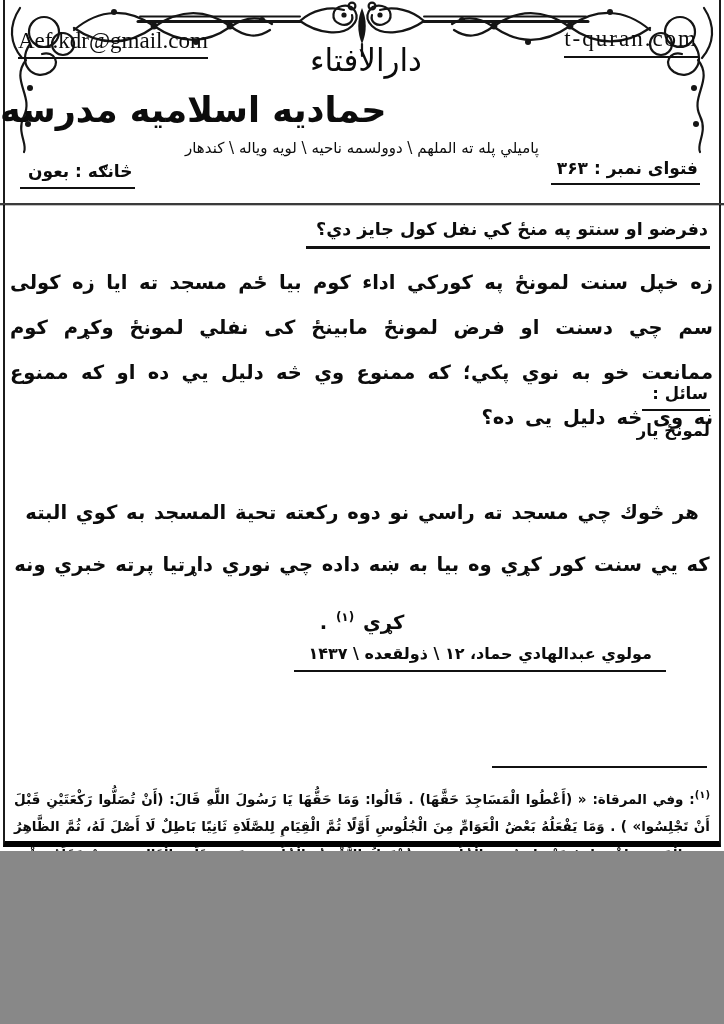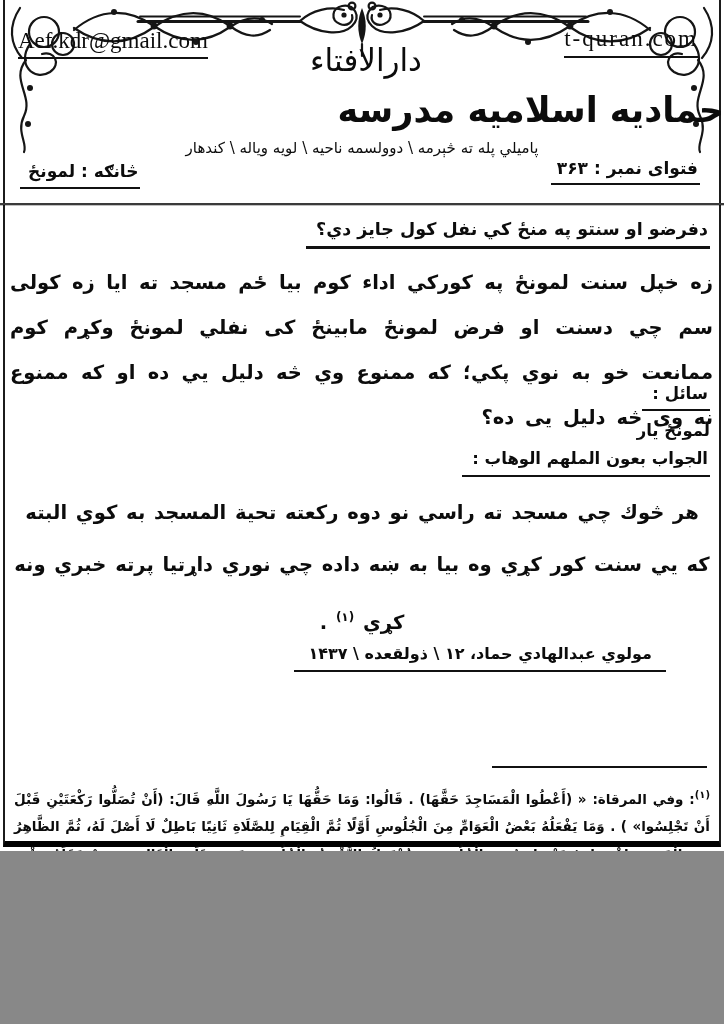--- a/index.html
+++ b/index.html
@@ -37,21 +37,21 @@
     font-size:23px;letter-spacing:2px;
     border-bottom:2px solid #111;padding-bottom:4px;
   }
   .masthead-title{
     position:absolute;top:42px;left:0;right:0;
     text-align:center;direction:rtl;
     font-size:31px;font-weight:normal;letter-spacing:1px;padding-left:8px;
   }
   .org-name{
     position:absolute;top:90px;left:0;right:0;
-    text-align:right;direction:rtl;
+    text-align:left;direction:rtl;
     font-size:35px;font-weight:bold;
   }
   .address{
     position:absolute;top:139px;left:0;right:0;
     text-align:center;direction:rtl;
     font-size:15px;
   }
   .fatwa-no{
     position:absolute;top:158px;right:24px;
     direction:rtl;font-size:17px;font-weight:bold;
@@ -194,31 +194,30 @@
     </g>
   </svg>
 
   <div class="frame"></div>
   <div class="divider"></div>
 
   <div class="email">Aef.kdr@gmail.com</div>
   <div class="website">t-quran.com</div>
   <div class="masthead-title">دارالافتاء</div>
   <div class="org-name">حماديه اسلاميه مدرسه</div>
-  <div class="address">پاميلي پله ته څېرمه \ دوولسمه ناحيه \ لويه وياله \ كندهار</div>
+  <div class="address">پاميلي پله ته الملهم \ دوولسمه ناحيه \ لويه وياله \ كندهار</div>
   <div class="fatwa-no">فتواى نمبر : ۳۶۳</div>
-  <div class="category">څانګه : لمونځ</div>
+  <div class="category">څانګه : بعون</div>
 
   <div class="q-title">دفرضو او سنتو په منځ كي نفل كول جايز دي؟</div>
   <div class="q-body">زه خپل سنت لمونځ په كوركي اداء كوم بيا ځم مسجد ته ايا زه كولى سم چي دسنت او فرض لمونځ مابينځ كى نفلي لمونځ وكړم كوم ممانعت خو به نوي پكي؛ كه ممنوع وي څه دليل يي ده او كه ممنوع نه وى څه دليل يى ده؟</div>
 
   <div class="sail-label">سائل :</div>
   <div class="sail-name">لمونځ يار</div>
 
-  <div class="jawab-heading">الجواب بعون الملهم الوهاب :</div>
   <div class="answer-body"><span>هر څوك چي مسجد ته راسي نو دوه ركعته تحية المسجد به كوي البته كه يي سنت كور كړي وه بيا به ښه داده چي نوري داړتيا پرته خبري ونه كړي</span> <sup>(١)</sup><span> .</span></div>
 
   <div class="sig-line"><span>مولوي عبدالهادي حماد، ۱۲ \ ذولقعده \ ۱۴۳۷</span></div>
 
   <div class="footnote-rule"></div>
   <div class="footnote"><sup>(١)</sup><span>: وفي المرقاة: « (أَعْطُوا الْمَسَاجِدَ حَقَّهَا) . قَالُوا: وَمَا حَقُّهَا يَا رَسُولَ اللَّهِ قَالَ: (أَنْ تُصَلُّوا رَكْعَتَيْنِ قَبْلَ أَنْ تَجْلِسُوا» ) . وَمَا يَفْعَلُهُ بَعْضُ الْعَوَامِّ مِنَ الْجُلُوسِ أَوَّلًا ثُمَّ الْقِيَامِ لِلصَّلَاةِ ثَانِيًا بَاطِلٌ لَا أَصْلَ لَهُ، ثُمَّ الظَّاهِرُ مِنَ الْحَدِيثِ اخْتِصَاصُ نَدْبِهَا بِمُرِيدِ الْجُلُوسِ، وَيُحْتَمَلُ التَّقْيِيدُ بِالْجُلُوسِ جَرَى عَلَى الْغَالِبِ، وَمَنْ دَخَلَهُ وَقْتَ كَرَاهَةِ الصَّلَاةِ أَوْ وَهُوَ مُحْدِثٌ قَالَ أَرْبَعَ مَرَّاتٍ: سُبْحَانَ اللَّهِ، وَالْحَمْدُ لِلَّهِ، وَلَا إِلَهَ إِلَّا اللَّهُ، وَاللَّهُ أَكْبَرُ. زَادَ بَعْضُهُمْ: وَلَا حَوْلَ وَلَا قُوَّةَ إِلَّا بِاللَّهِ الْعَلِيِّ الْعَظِيمِ، فَقَدْ رُوِيَ عَنْ بَعْضِ السَّلَفِ أَنَّ ذَلِكَ يَعْدِلُ رَكْعَتَيْنِ فِي الْفَضْلِ. مرقاة المفاتيح: ٥٩٧\٢. وفى الدر: (وَلَوْ تَكَلَّمَ بَيْنَ السُّنَّةِ وَالْفَرْضِ لَا يُسْقِطُهَا وَلَكِنْ يَنْقُصُ ثَوَابُهَا) وَقِيلَ تَسْقُطُ (وَكَذَا كُلُّ عَمَلٍ يُنَافِي التَّحْرِيمَةَ عَلَى الْأَصَحِّ) قُنْيَةٌ. وفي الرد: (قَوْلُهُ وَلَوْ تَكَلَّمَ إلَخْ) وَكَذَا لَوْ فَصَلَ بِقِرَاءَةِ الْأَوْرَادِ لِأَنَّ السُّنَّةَ الْفَصْلُ بِقَدْرِ " اللَّهُمَّ أَنْتَ السَّلَامُ إلَخْ " حَتَّى لَوْ زَادَ تَقَعُ سُنَّةً لَا فِي مَحَلِّهَا الْمَسْنُونِ كَمَا مَرَّ قُبَيْلَ فَصْلِ الْجَهْرِ بِالْقِرَاءَةِ. الدرالمختار وحاشية ابن عابدين: ٢١٩\١، ط: درالفكر ، بيروت.</span></div>
 
 </div>
 
 </body></html>

